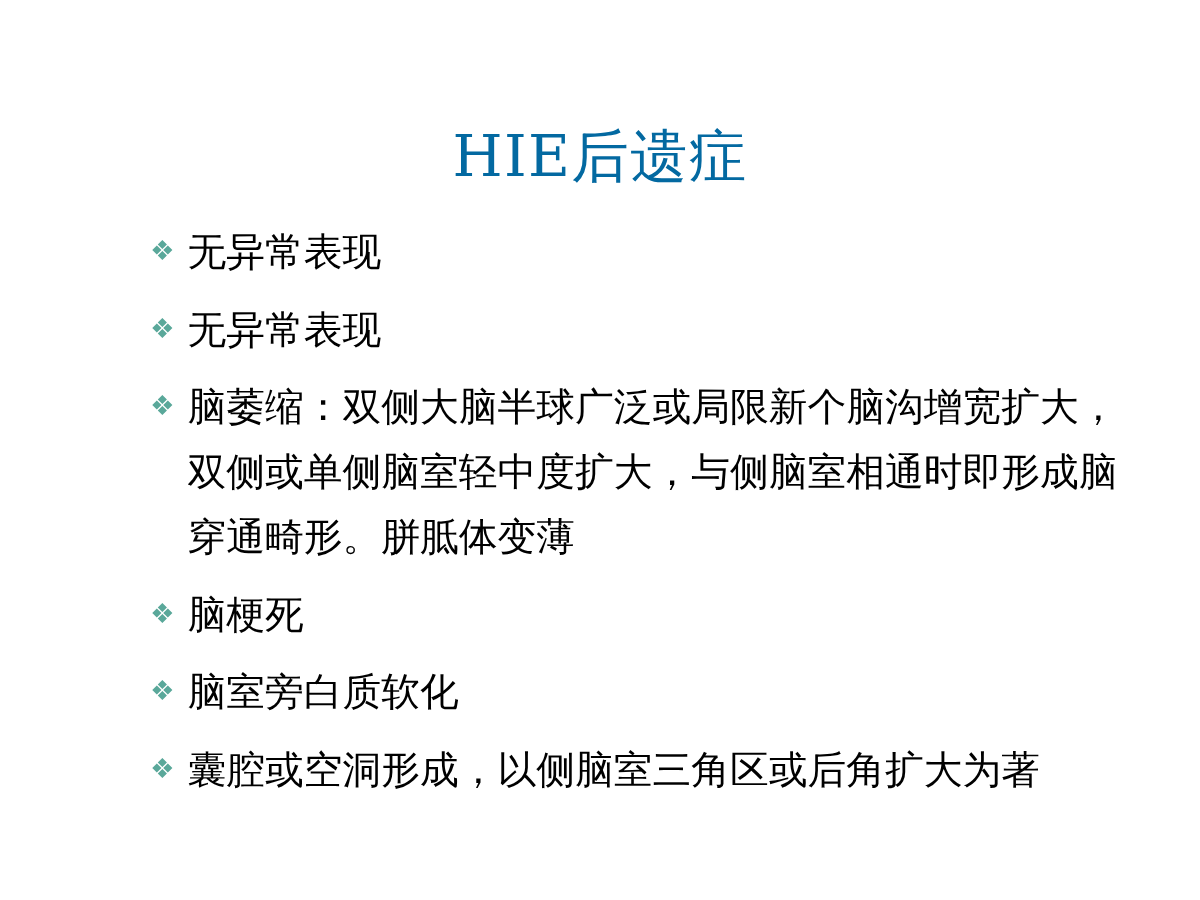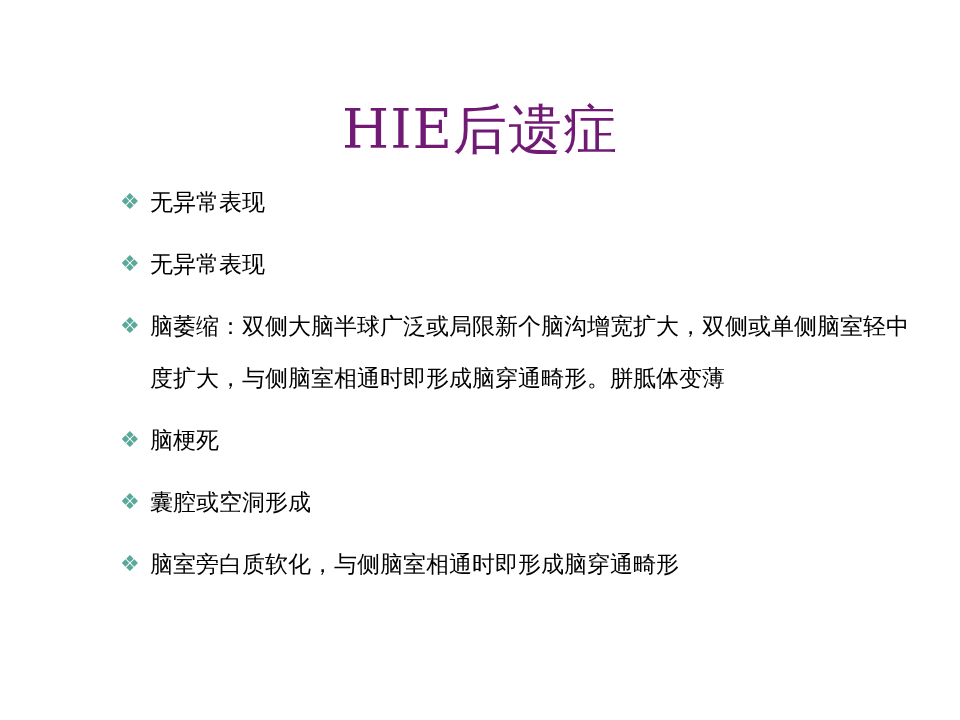--- a/index.html
+++ b/index.html
@@ -18,23 +18,23 @@
     width: 960px;
     height: 720px;
     box-sizing: border-box;
   }
   .slide-title {
     position: absolute;
     top: 100px;
     left: 0;
     width: 960px;
     text-align: center;
-    font-size: 54px;
+    font-size: 46px;
     line-height: 1.1;
-    color: #701a75;
+    color: #0369a1;
     font-family: "DejaVu Serif", "Liberation Serif", serif;
     font-weight: normal;
     letter-spacing: 1px;
   }
   .bullet-list {
     position: absolute;
     top: 176px;
     left: 120px;
     width: 800px;
   }
@@ -47,21 +47,21 @@
     flex: 0 0 auto;
     width: 30px;
     font-size: 22px;
     line-height: 52px;
     color: #5aa89a;
     text-align: left;
     font-family: "DejaVu Sans", "Liberation Sans", sans-serif;
   }
   .bullet-text {
     flex: 1 1 auto;
-    font-size: 23px;
+    font-size: 31px;
     line-height: 52px;
     color: #000000;
     font-family: "DejaVu Serif", "Liberation Serif", serif;
     white-space: pre-wrap;
     word-break: break-word;
   }
 </style>
 </head>
 <body style="background: rgb(255, 255, 255);">
 
@@ -86,22 +86,22 @@
       <span class="bullet-text">脑萎缩：双侧大脑半球广泛或局限新个脑沟增宽扩大，双侧或单侧脑室轻中度扩大，与侧脑室相通时即形成脑穿通畸形。胼胝体变薄</span>
     </div>
 
     <div class="bullet-item">
       <span class="bullet-marker" style="color: rgb(90, 168, 154);">❖</span>
       <span class="bullet-text">脑梗死</span>
     </div>
 
     <div class="bullet-item">
       <span class="bullet-marker" style="color: rgb(90, 168, 154);">❖</span>
-      <span class="bullet-text">囊腔或空洞形成</span>
+      <span class="bullet-text">脑室旁白质软化</span>
     </div>
 
     <div class="bullet-item">
       <span class="bullet-marker" style="color: rgb(90, 168, 154);">❖</span>
-      <span class="bullet-text">脑室旁白质软化，与侧脑室相通时即形成脑穿通畸形</span>
+      <span class="bullet-text">囊腔或空洞形成，以侧脑室三角区或后角扩大为著</span>
     </div>
 
   </div>
 </div>
 
 </body></html>

